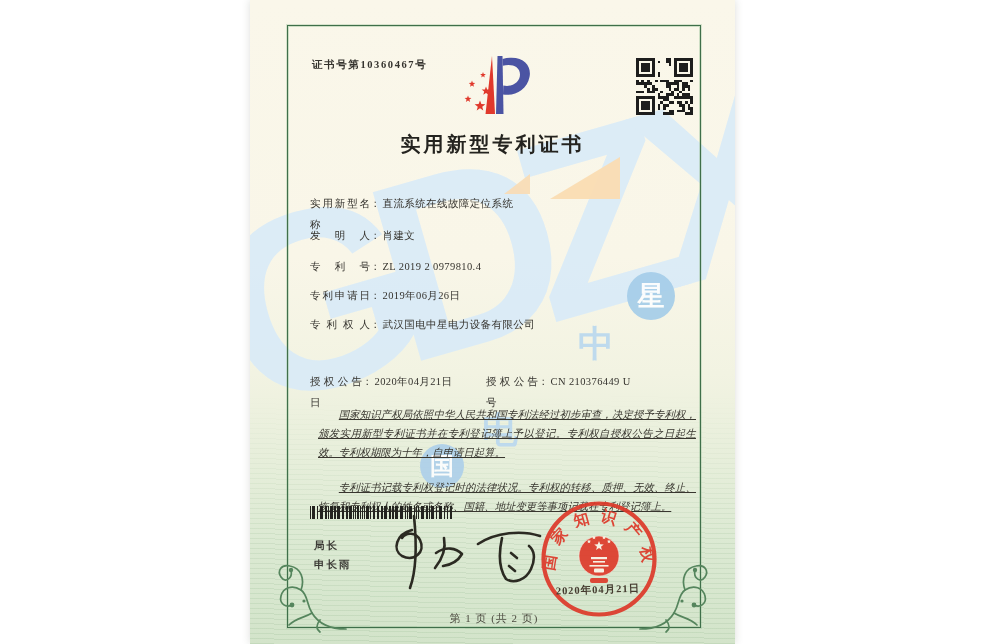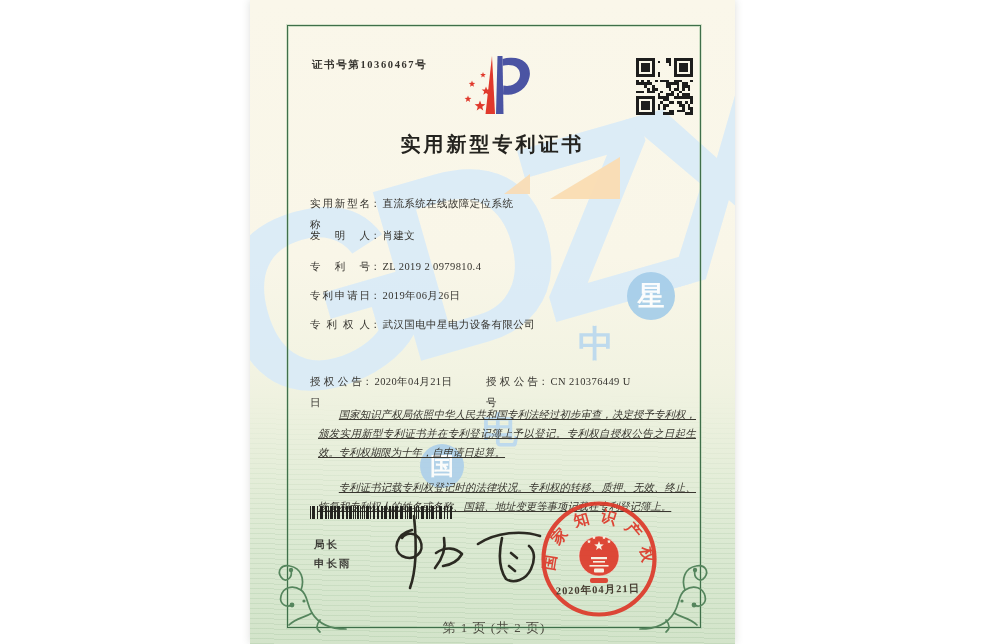--- a/index.html
+++ b/index.html
@@ -54,28 +54,28 @@
   .grant2{position:absolute;left:176px;top:0;}
   .grant2 .lbl{width:52px;}
 
   
   .bodytext{position:absolute;left:52px;top:389px;width:410px;z-index:2;
     font-size:10.4px;line-height:19px;color:#38362f;text-align:justify;font-style:italic;}
   .bodytext p{margin:16px;text-indent:2em;text-decoration:underline;}
 
   
   .barcode{position:absolute;left:60px;top:506px;z-index:2;}
-  .signer{position:absolute;left:64px;top:536px;z-index:2;font-family:Liberation Mono, monospace;
+  .signer{position:absolute;left:64px;top:536px;z-index:2;font-family:Liberation Sans, sans-serif;
     font-size:10.5px;color:#3b3a35;letter-spacing:2px;line-height:19px;font-weight:bold;}
   .signature{position:absolute;left:128px;top:508px;z-index:3;}
   .seal{position:absolute;left:289px;top:499px;z-index:3;}
   .sealdate{position:absolute;left:288px;top:583px;width:120px;text-align:center;z-index:3;
     font-size:10.5px;letter-spacing:1px;color:#453c30;transform:rotate(-2deg);font-weight:bold;}
   .pagefoot{position:absolute;left:37px;right:34px;top:611px;text-align:center;z-index:2;
-    font-size:13px;letter-spacing:1px;color:#4c4b40;margin-top:8px;}
+    font-size:11px;letter-spacing:1px;color:#4c4b40;}
   .flourish{position:absolute;z-index:5;}
   .flourish.right{transform:scaleX(-1);}
 </style>
 </head>
 <body>
 
 <div id="stage">
   <div class="paper">
 
     <div class="wm wm-letters">GDZX</div>

